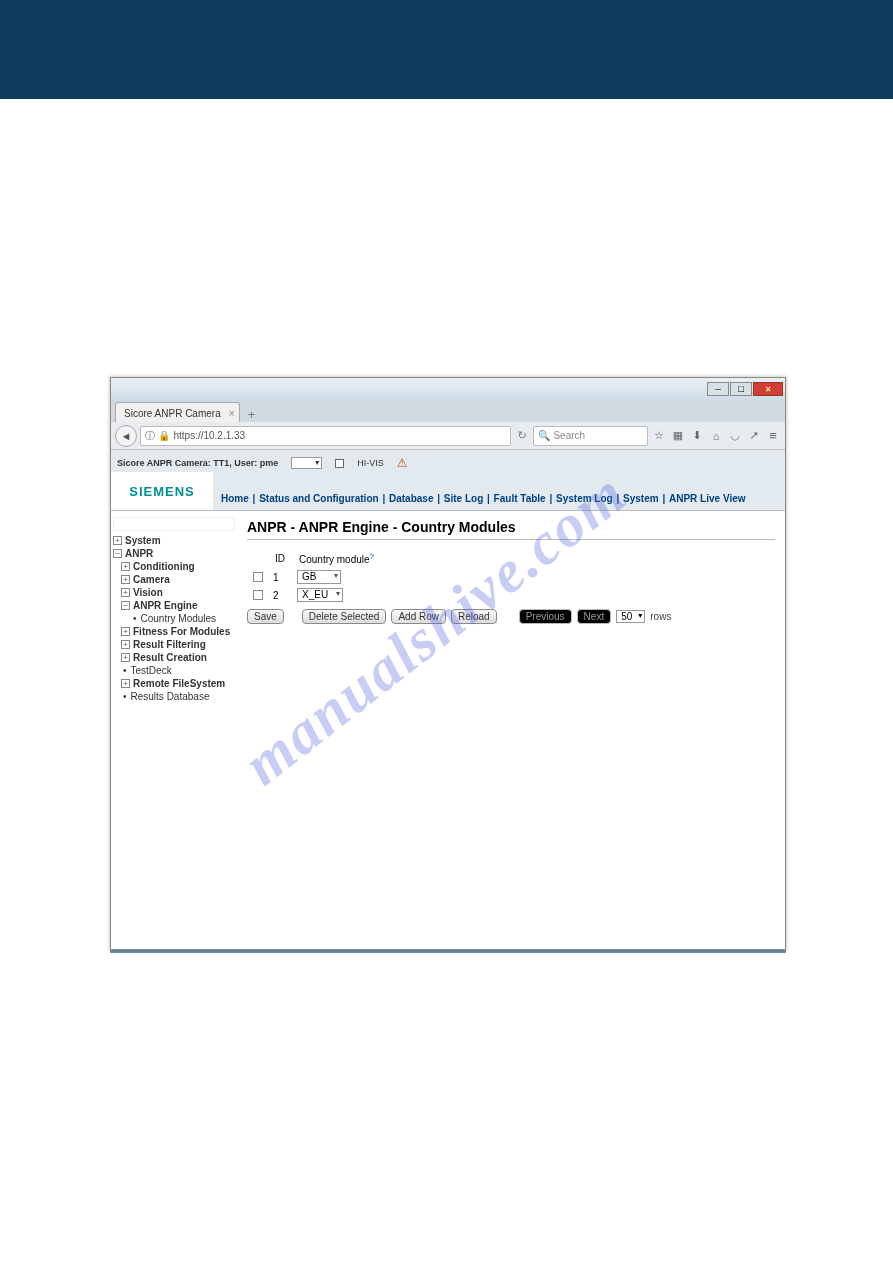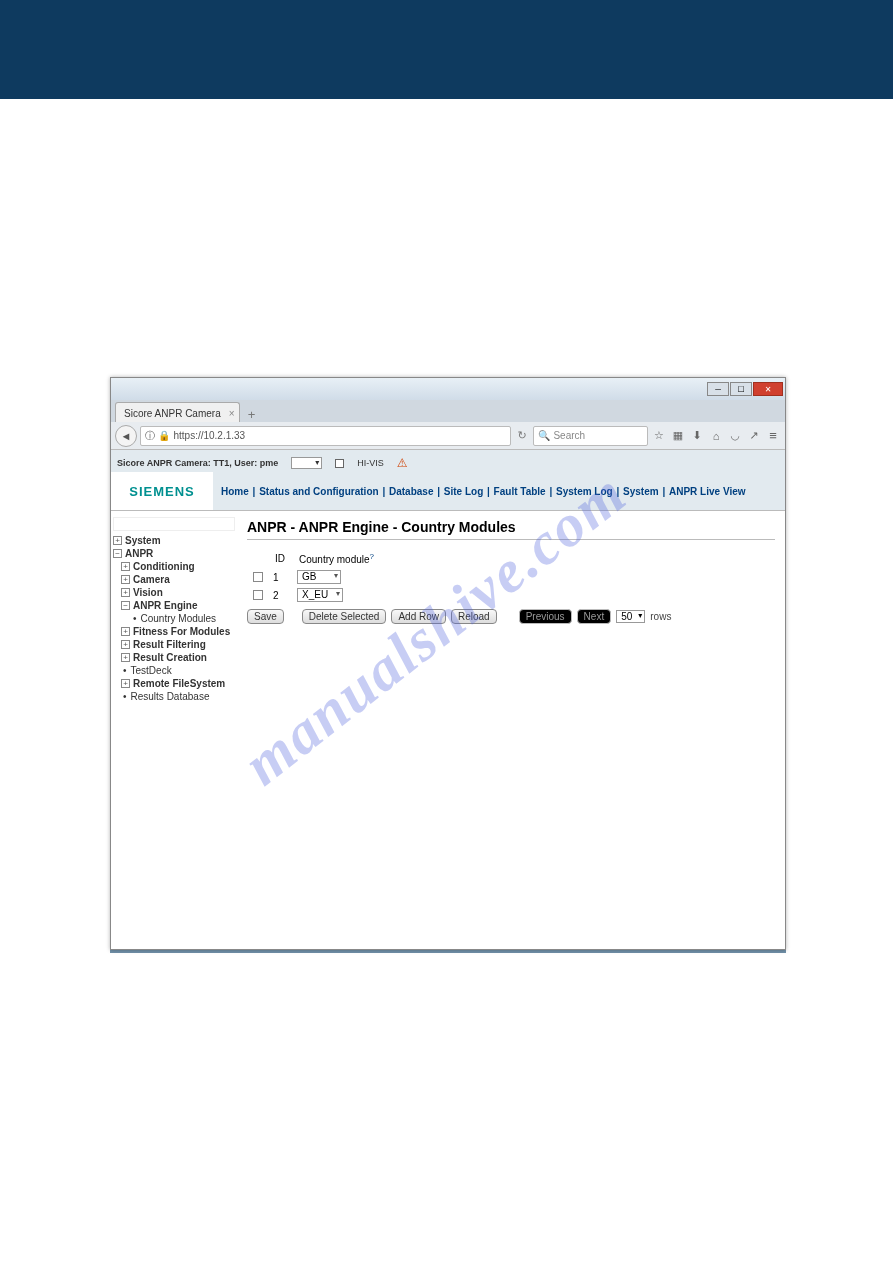--- a/index.html
+++ b/index.html
@@ -76,21 +76,21 @@
     background: #e2eaef;
     padding: 4px 8px 0 0;
     border-bottom: 1px solid #bbb;
   }
   .status-row { font-size: 9px; color: #333; text-align: right; padding: 2px 6px; display:flex; justify-content:flex-start; align-items:center; gap:13px;}
   .status-drop { border:1px solid #999; padding:0 10px 0 4px; background:#fff; font-size:9px; position:relative;}
   .status-drop::after{content:"▾"; position:absolute; right:2px; font-size:8px;}
   .hivis-box { width:9px; height:9px; border:1px solid #666; background:#fff;}
   .warn-tri { color:#d04000; font-size:12px;}
   
-  .logo-row { display: flex; align-items: center; }
+  .logo-row { display: flex; align-items: flex-end; }
   .logo-box { width: 102px; height: 38px; background: #fff; display: flex; align-items: center; justify-content: center; }
   .siemens-logo { font-family: Arial; font-weight: bold; font-size: 13px; color: #009090; letter-spacing: 1px; }
   
   .topnav { font-size: 10px; color: #004080; font-weight: bold; padding: 6px 8px; }
   .topnav-item { color: #004080; }
   .topnav-sep { color: #004080; padding: 0 1px; }
   
   .app-body { display: flex; min-height: 438px; background: #fff; }
   
   .sidebar { width: 126px; padding: 6px 2px; font-size: 10px; background: #fff; }

